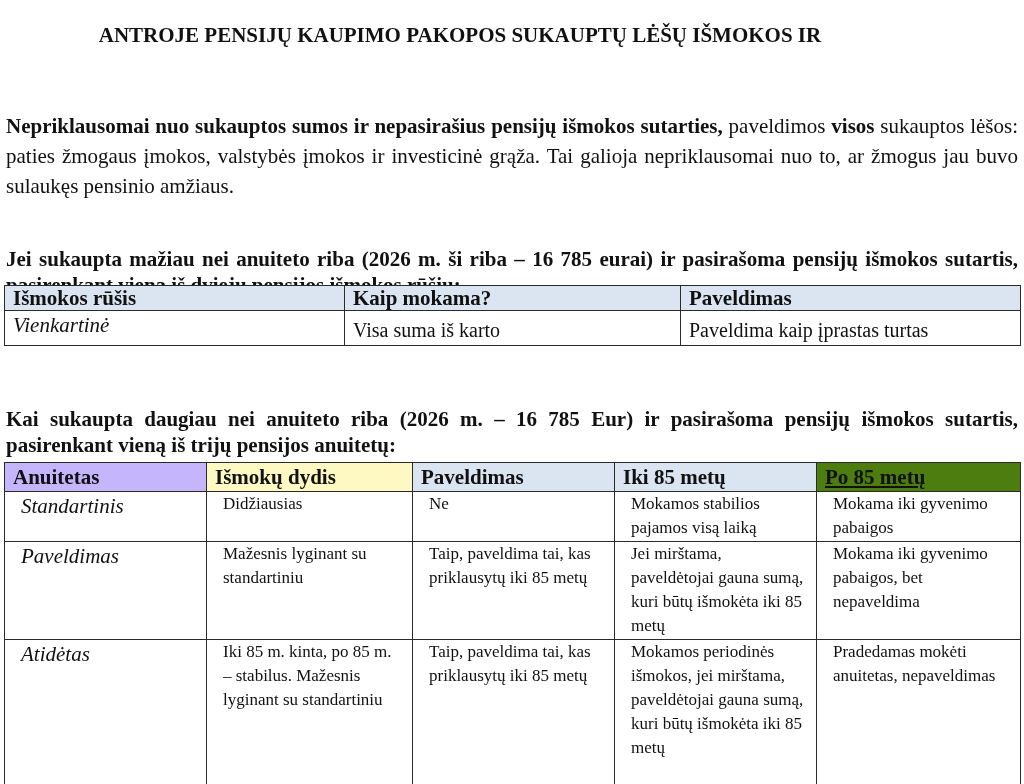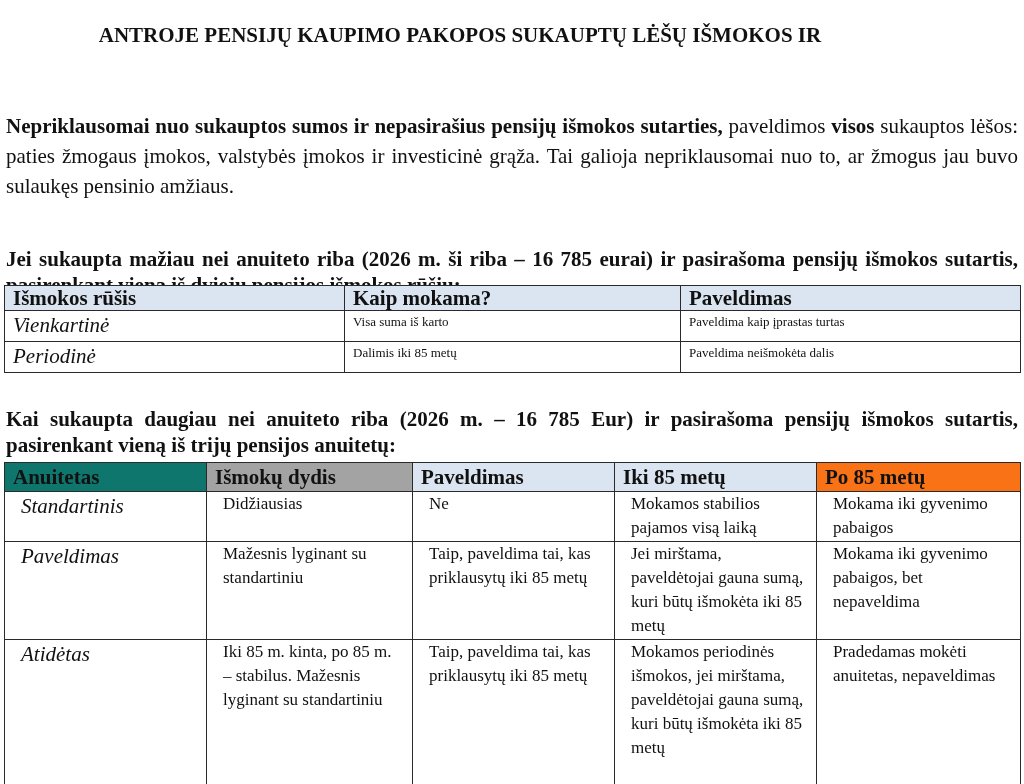--- a/index.html
+++ b/index.html
@@ -29,21 +29,21 @@
   }
   td, th {
     border: 1px solid #2a2a2a; vertical-align: top; text-align: left;
     padding: 0 8px; font-weight: normal;
   }
   th {
     background: #dbe5f1; font-weight: bold; font-size: 21px; line-height: 24px;
   }
   .t1 { top: 285px; width: 1016px; }
   .t1 th { height: 24px; }
-  .t1 td { font-size: 13px; line-height: 22px; height: 26px; padding-top: 0; }
+  .t1 td { font-size: 20px; line-height: 22px; height: 26px; padding-top: 8px; }
   .t1 td.first { font-style: italic; font-size: 21px; padding-top: 0px; line-height: 28px; height: 30px; }
   .t2 { top: 462px; width: 1016px; }
   .t2 th { height: 28px; line-height: 28px; }
   .t2 td { font-size: 17px; line-height: 24px; padding-left: 16px; }
   .t2 td.first { font-style: italic; font-size: 21px; line-height: 28px; }
 </style>
 </head>
 <body>
 
 <div class="title">
@@ -66,45 +66,40 @@
       <th style="background: rgb(219, 229, 241);">Kaip mokama?</th>
       <th style="background: rgb(219, 229, 241);">Paveldimas</th>
     </tr>
   </thead>
   <tbody>
     <tr>
       <td class="first">Vienkartinė</td>
       <td>Visa suma iš karto</td>
       <td>Paveldima kaip įprastas turtas</td>
     </tr>
-    <tr>
-      <td class="first">Periodinė</td>
-      <td>Dalimis iki 85 metų</td>
-      <td>Paveldima neišmokėta dalis</td>
-    </tr>
   </tbody>
 </table>
 
 <div class="h2 two">Kai sukaupta daugiau nei anuiteto riba (2026 m. – 16 785 Eur) ir pasirašoma pensijų išmokos sutartis, pasirenkant vieną iš trijų pensijos anuitetų:</div>
 
 <table class="t2">
   <colgroup>
       <col style="width:202px">
       <col style="width:206px">
       <col style="width:202px">
       <col style="width:202px">
       <col style="width:204px">
     </colgroup>
   <thead>
     <tr>
-      <th style="background: #0f766e;">Anuitetas</th>
-      <th style="background: #a3a3a3;">Išmokų dydis</th>
+      <th style="background: #c4b5fd;">Anuitetas</th>
+      <th style="background: #fef9c3;">Išmokų dydis</th>
       <th style="background: rgb(219, 229, 241);">Paveldimas</th>
       <th style="background: rgb(219, 229, 241);">Iki 85 metų</th>
-      <th style="background: #f97316;">Po 85 metų</th>
+      <th style="background: #4d7c0f; text-decoration: underline;">Po 85 metų</th>
     </tr>
   </thead>
   <tbody>
     <tr style="height:50px">
       <td class="first">Standartinis</td>
       <td>Didžiausias</td>
       <td>Ne</td>
       <td>Mokamos stabilios pajamos visą laiką</td>
       <td>Mokama iki gyvenimo pabaigos</td>
     </tr>

